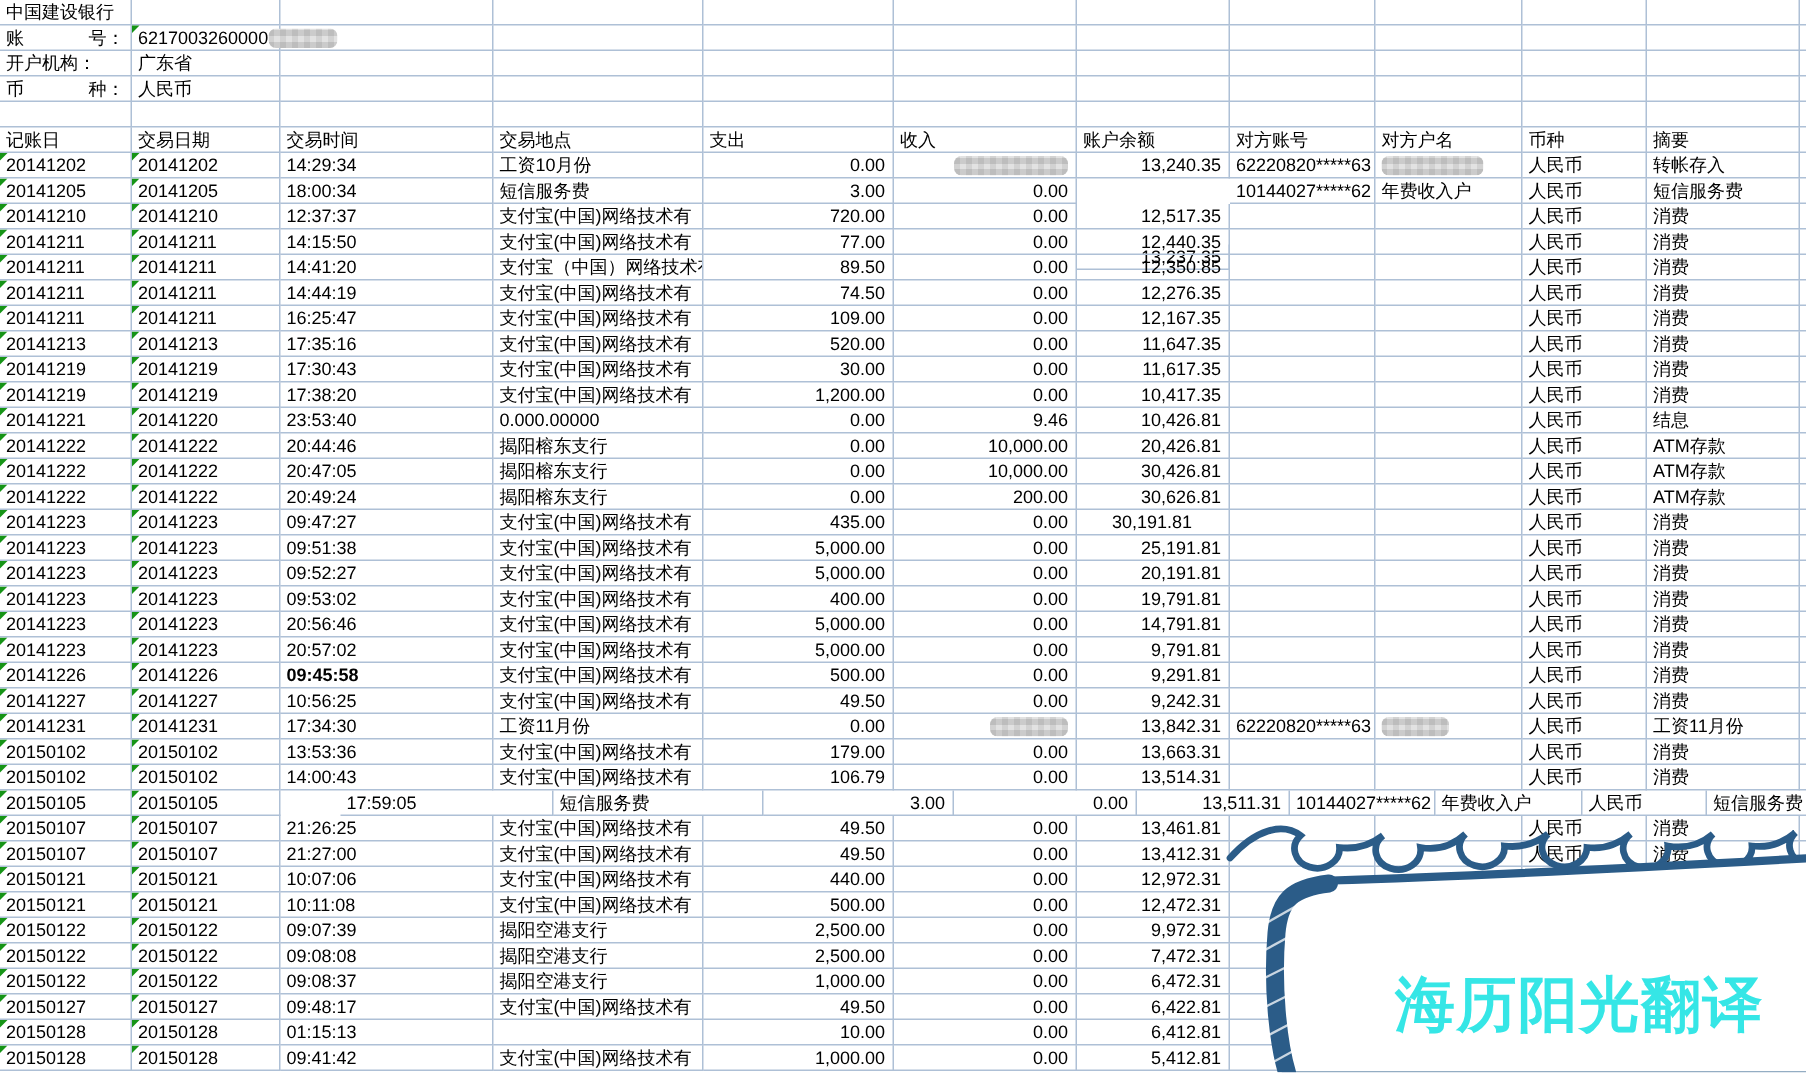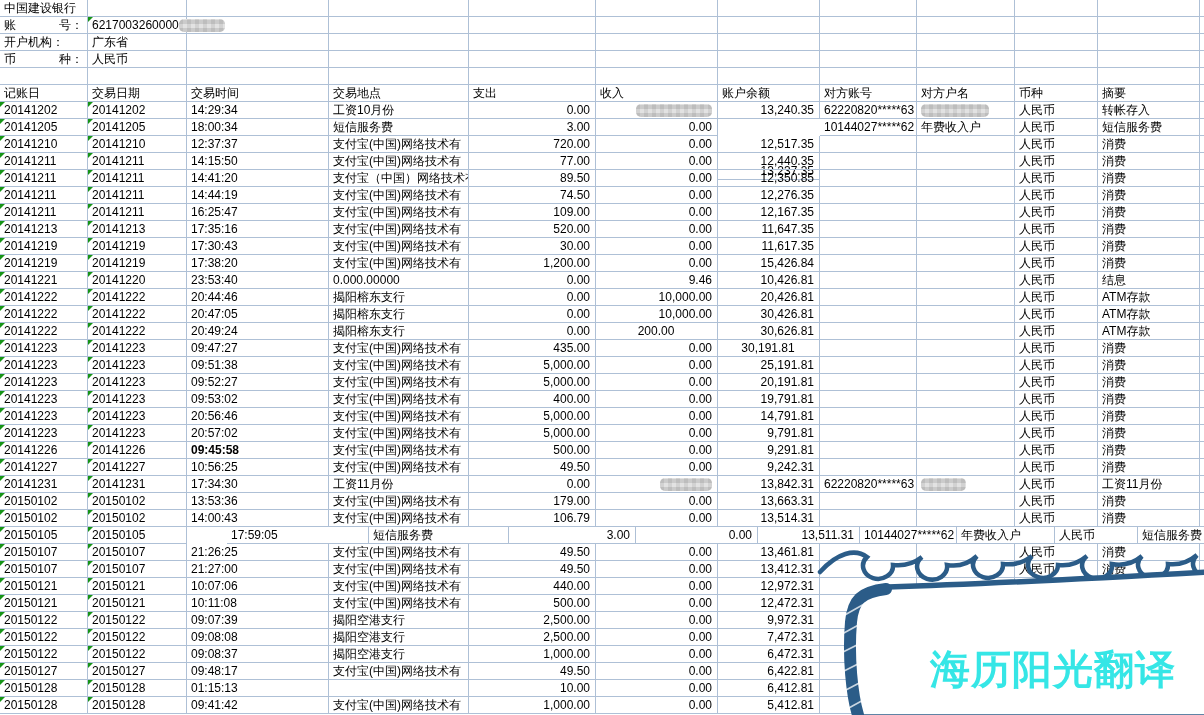--- a/index.html
+++ b/index.html
@@ -263,21 +263,21 @@
         <div class="c" style="width: 102px;"><span class="t">消费</span></div>
         <div class="c" style="width: 4px;"></div>
       </div>
       <div class="r">
         <div class="c" style="width: 88px;"><i class="tri"></i><span class="t">20141219</span></div>
         <div class="c" style="width: 99px;"><i class="tri"></i><span class="t">20141219</span></div>
         <div class="c" style="width: 142px;"><span class="t">17:38:20</span></div>
         <div class="c" style="width: 140px;"><span class="t">支付宝(中国)网络技术有</span></div>
         <div class="c n" style="width: 127px;"><span class="t">1,200.00</span></div>
         <div class="c n" style="width: 122px;"><span class="t">0.00</span></div>
-        <div class="c n" style="width: 102px;"><span class="t">15,426.84</span></div>
+        <div class="c n" style="width: 102px;"><span class="t">10,417.35</span></div>
         <div class="c" style="width: 97px;"></div>
         <div class="c" style="width: 98px;"></div>
         <div class="c" style="width: 83px;"><span class="t">人民币</span></div>
         <div class="c" style="width: 102px;"><span class="t">消费</span></div>
         <div class="c" style="width: 4px;"></div>
       </div>
       <div class="r">
         <div class="c" style="width: 88px;"><i class="tri"></i><span class="t">20141221</span></div>
         <div class="c" style="width: 99px;"><i class="tri"></i><span class="t">20141220</span></div>
         <div class="c" style="width: 142px;"><span class="t">23:53:40</span></div>
@@ -318,21 +318,21 @@
         <div class="c" style="width: 83px;"><span class="t">人民币</span></div>
         <div class="c" style="width: 102px;"><span class="t">ATM存款</span></div>
         <div class="c" style="width: 4px;"></div>
       </div>
       <div class="r">
         <div class="c" style="width: 88px;"><i class="tri"></i><span class="t">20141222</span></div>
         <div class="c" style="width: 99px;"><i class="tri"></i><span class="t">20141222</span></div>
         <div class="c" style="width: 142px;"><span class="t">20:49:24</span></div>
         <div class="c" style="width: 140px;"><span class="t">揭阳榕东支行</span></div>
         <div class="c n" style="width: 127px;"><span class="t">0.00</span></div>
-        <div class="c n" style="width: 122px; text-align: center;"><span class="t">200.00</span></div>
+        <div class="c n" style="width: 122px;"><span class="t">200.00</span></div>
         <div class="c n" style="width: 102px;"><span class="t">30,626.81</span></div>
         <div class="c" style="width: 97px;"></div>
         <div class="c" style="width: 98px;"></div>
         <div class="c" style="width: 83px;"><span class="t">人民币</span></div>
         <div class="c" style="width: 102px;"><span class="t">ATM存款</span></div>
         <div class="c" style="width: 4px;"></div>
       </div>
       <div class="r">
         <div class="c" style="width: 88px;"><i class="tri"></i><span class="t">20141223</span></div>
         <div class="c" style="width: 99px;"><i class="tri"></i><span class="t">20141223</span></div>

